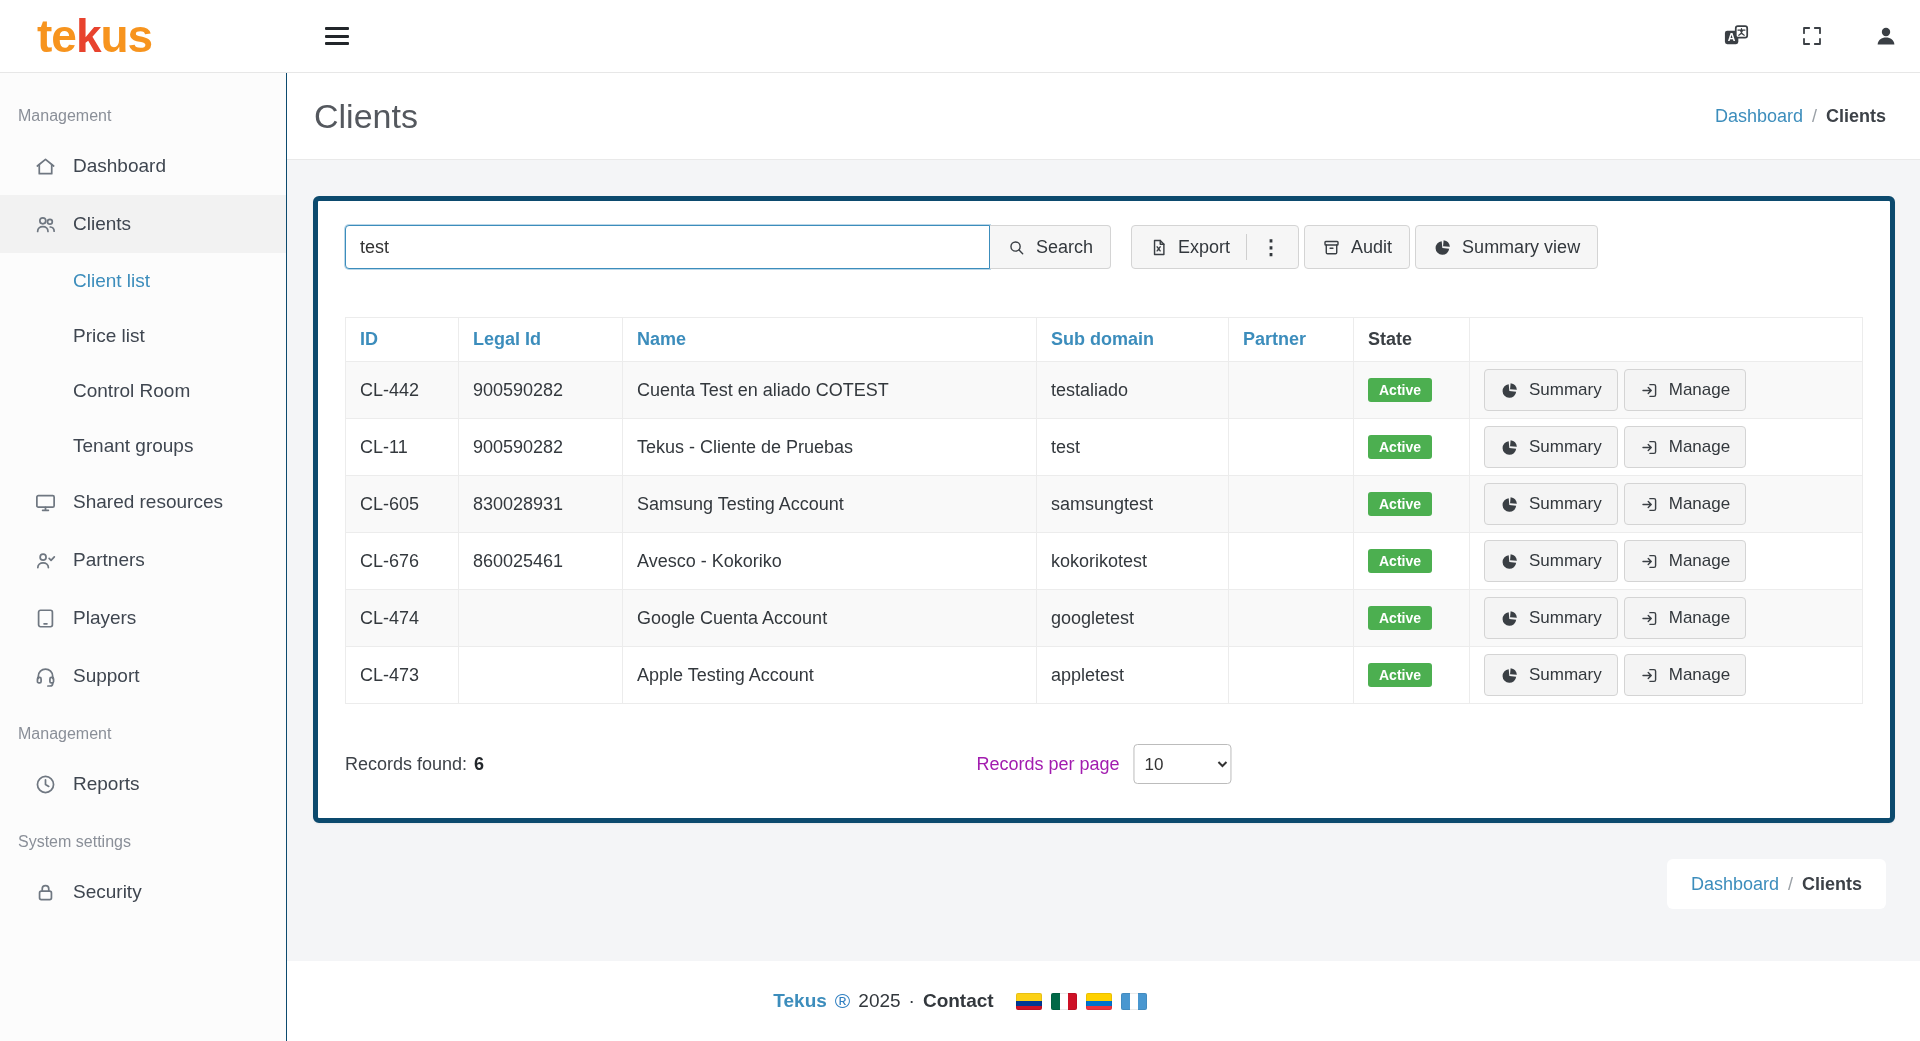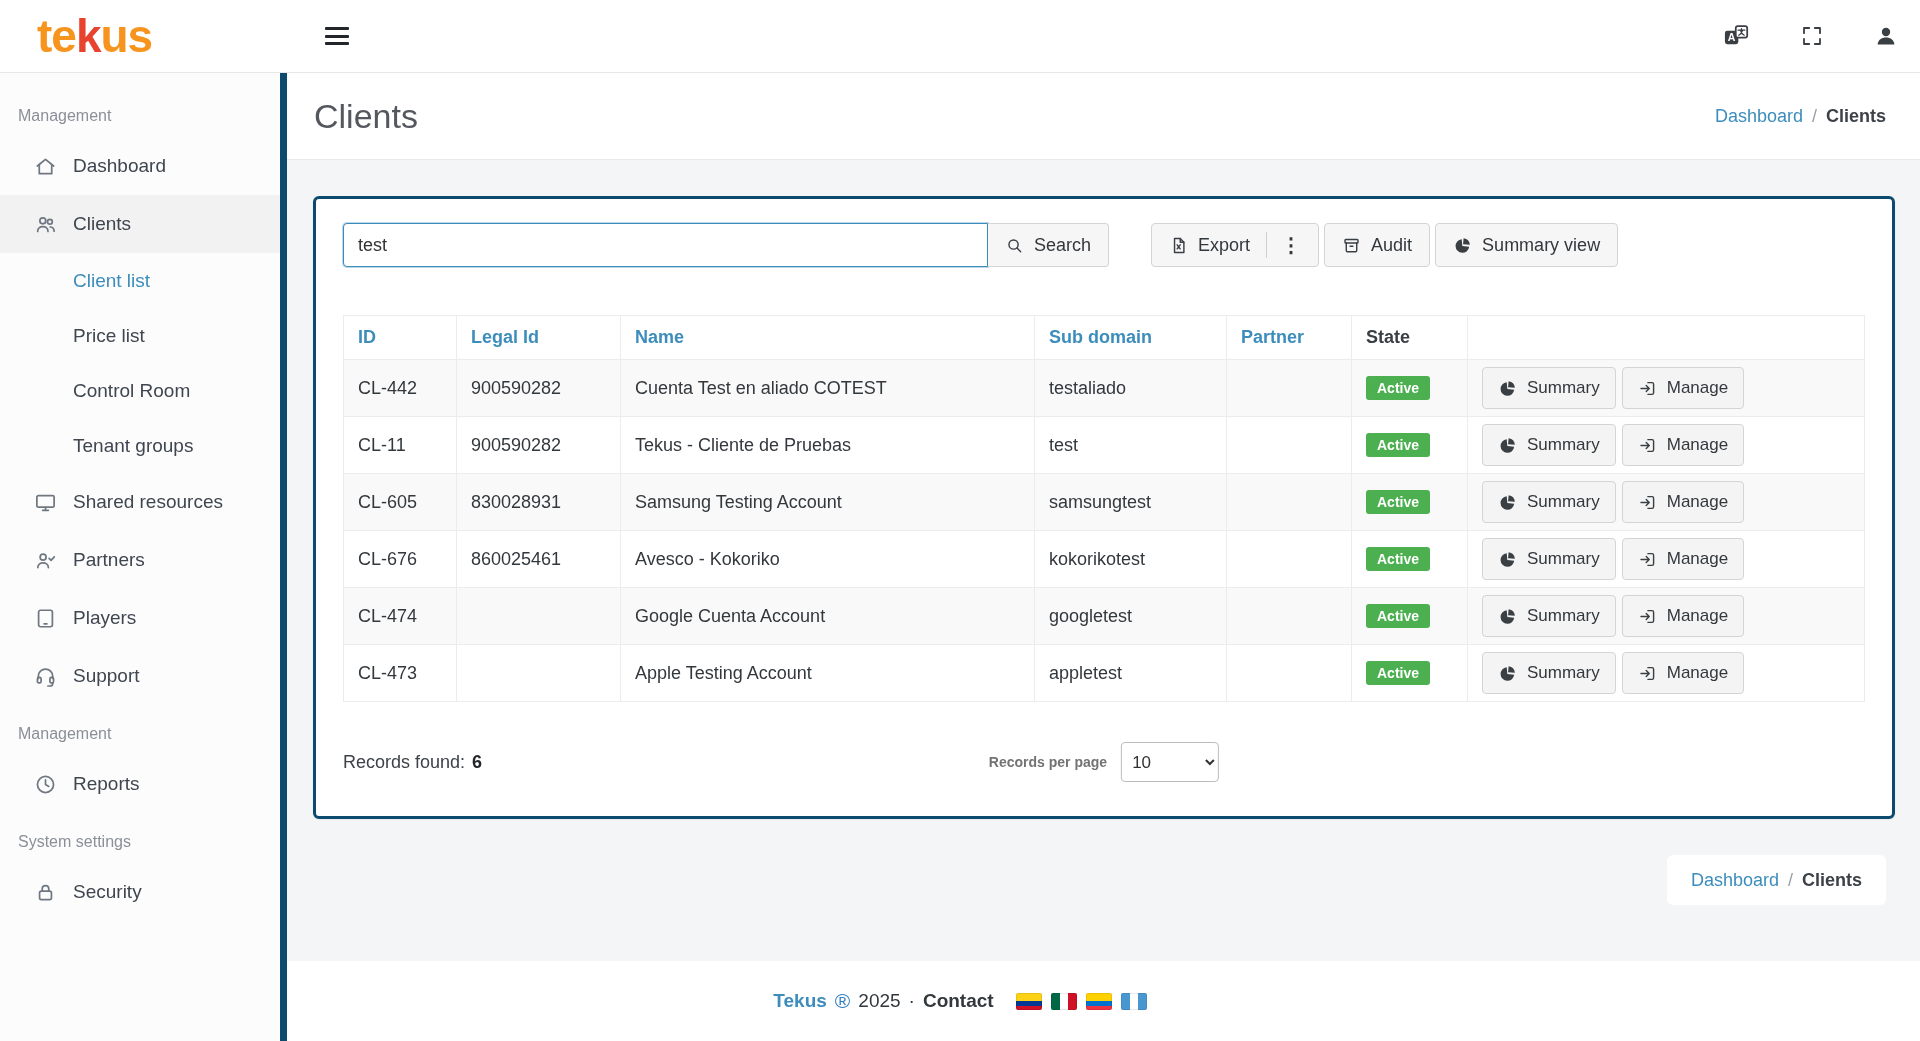--- a/index.html
+++ b/index.html
@@ -16,21 +16,21 @@
   .hamburger { margin-left: 30px; background: none; border: none; cursor: pointer; padding: 8px;
     display: flex; flex-direction: column; gap: 4.5px; }
   .hamburger .bar { width: 24px; height: 3px; background: #22262a; border-radius: 1px; display: block; }
   .topbar-right { margin-left: auto; display: flex; align-items: center; gap: 50px; padding-right: 22px; }
   .tb-icon { display: inline-flex; color: #3a3f44; cursor: pointer; }
   .tb-icon svg { width: 28px; height: 28px; }
   .tb-icon.small svg { width: 24px; height: 24px; }
 
   
   .sidebar { position: fixed; top: 73px; left: 0; width: 287px; height: 968px; background: #fcfcfc;
-    border-right: 7px solid #0c4a6e; z-index: 10; padding-top: 14px; }
+    border-right: 1px solid #0c4a6e; z-index: 10; padding-top: 14px; }
   .side-section { padding: 20px 0 12px 18px; font-size: 16px; color: #8a8f98; }
   .side-item { display: flex; align-items: center; height: 58px; padding-left: 34px; gap: 15px;
     font-size: 19px; color: #3f4650; cursor: pointer; }
   .side-item.active { background: #f2f2f2; }
   .side-icon { display: inline-flex; color: #6f7781; width: 24px; flex: 0 0 24px; }
   .side-icon svg { width: 23px; height: 23px; }
   .side-subitem { display: flex; align-items: center; height: 55px; padding-left: 73px;
     font-size: 19px; color: #3f4650; cursor: pointer; }
   .side-subitem.active { color: #3c8dbc; }
 
@@ -39,37 +39,37 @@
   .content-header { height: 87px; background: #ffffff; border-bottom: 1px solid #e9e9e9;
     display: flex; align-items: center; justify-content: space-between; padding: 0 34px 0 27px; }
   .page-title { margin: 0; font-size: 34px; font-weight: 400; color: #54585e; }
   .breadcrumb { font-size: 18px; display: flex; align-items: center; gap: 9px; }
   .breadcrumb a { color: #3c8dbc; text-decoration: none; cursor: pointer; }
   .breadcrumb .sep { color: #9aa0a6; }
   .breadcrumb .cur { color: #3d4248; font-weight: 700; }
 
   .content { height: 801px; background: #f4f5f7; padding: 36px 25px 0 26px; }
 
-  .card { background: #ffffff; border: 3px solid #0c4a6e; border-radius: 6px;
+  .card { background: #ffffff; border: 5px solid #0c4a6e; border-radius: 6px;
     box-shadow: 0 1px 2px rgba(0,0,0,0.05); padding: 24px 27px 32px; }
 
   
   .toolbar { display: flex; align-items: center; margin-bottom: 32px; }
   .search-group { display: flex; align-items: stretch; }
   .search-input { width: 645px; height: 44px; border: 1px solid #3c8dbc;
     box-shadow: 0 0 0 1px rgba(60,141,188,0.35); border-radius: 4px 0 0 4px;
     font-size: 18px; padding: 0 14px; color: #333; outline: none;
     font-family: "Liberation Sans", sans-serif; }
   .btn { height: 44px; display: inline-flex; align-items: center; gap: 10px; padding: 0 17px;
     background: #f6f6f6; border: 1px solid #d4d4d4; border-radius: 4px; font-size: 18px;
     color: #33383d; cursor: pointer; font-family: "Liberation Sans", sans-serif; white-space: nowrap; }
   .search-group .btn { border-radius: 0 4px 4px 0; border-left: none; }
   .bicon { display: inline-flex; color: #3a3f44; }
   .bicon svg { width: 19px; height: 19px; }
-  .btn-row { display: flex; align-items: center; gap: 5px; margin-left: 42px; }
+  .btn-row { display: flex; align-items: center; gap: 5px; margin-left: 20px; }
   .btn-divider { width: 1px; height: 26px; background: #cfcfcf; margin: 0 4px 0 6px; }
   .kebab { font-size: 20px; font-weight: 700; color: #33383d; line-height: 1; }
 
   
   .clients-table { width: 100%; border-collapse: collapse; font-size: 18px; color: #33383d; margin-top: 48px; }
   .clients-table th, .clients-table td { border: 1px solid #ececec; text-align: left;
     padding: 10px 14px; }
   .clients-table th { font-weight: 700; color: #3a3f44; height: 44px; background: #ffffff; }
   .clients-table th.sortable { color: #3c8dbc; cursor: pointer; }
   .clients-table td { height: 57px; }
@@ -80,21 +80,21 @@
     font-weight: 700; padding: 4px 11px; border-radius: 3px; }
   td.actions { padding: 7px 14px; white-space: nowrap; }
   .btn-sm { height: 42px; padding: 0 15px; font-size: 17px; margin-right: 6px; background: #f4f4f4; }
 
   
   .card-footer { position: relative; margin-top: 38px; height: 44px; display: flex; align-items: center; }
   .records-found { font-size: 18px; color: #3d4248; display: inline-flex; gap: 7px; }
   .records-found b { color: #23272b; }
   .per-page { position: absolute; left: 50%; transform: translateX(-50%);
     display: flex; align-items: center; gap: 14px; }
-  .pp-label { font-weight: 700; font-size: 14px; color: #737373; }
+  .pp-label { font-weight: 400; font-size: 18px; color: #a21caf; }
   .per-page select { width: 98px; height: 40px; border: 1px solid #bcbcbc; border-radius: 4px;
     font-size: 17px; padding: 0 6px; color: #333; background: #fff;
     font-family: "Liberation Sans", sans-serif; }
 
   
   .bottom-crumb-wrap { display: flex; justify-content: flex-end; margin-top: 36px; padding-right: 9px; }
   .bottom-crumb { background: #ffffff; border-radius: 6px; height: 50px; padding: 0 24px;
     display: flex; align-items: center; gap: 9px; font-size: 18px; }
   .bottom-crumb a { color: #3c8dbc; text-decoration: none; cursor: pointer; }
   .bottom-crumb .sep { color: #9aa0a6; }

